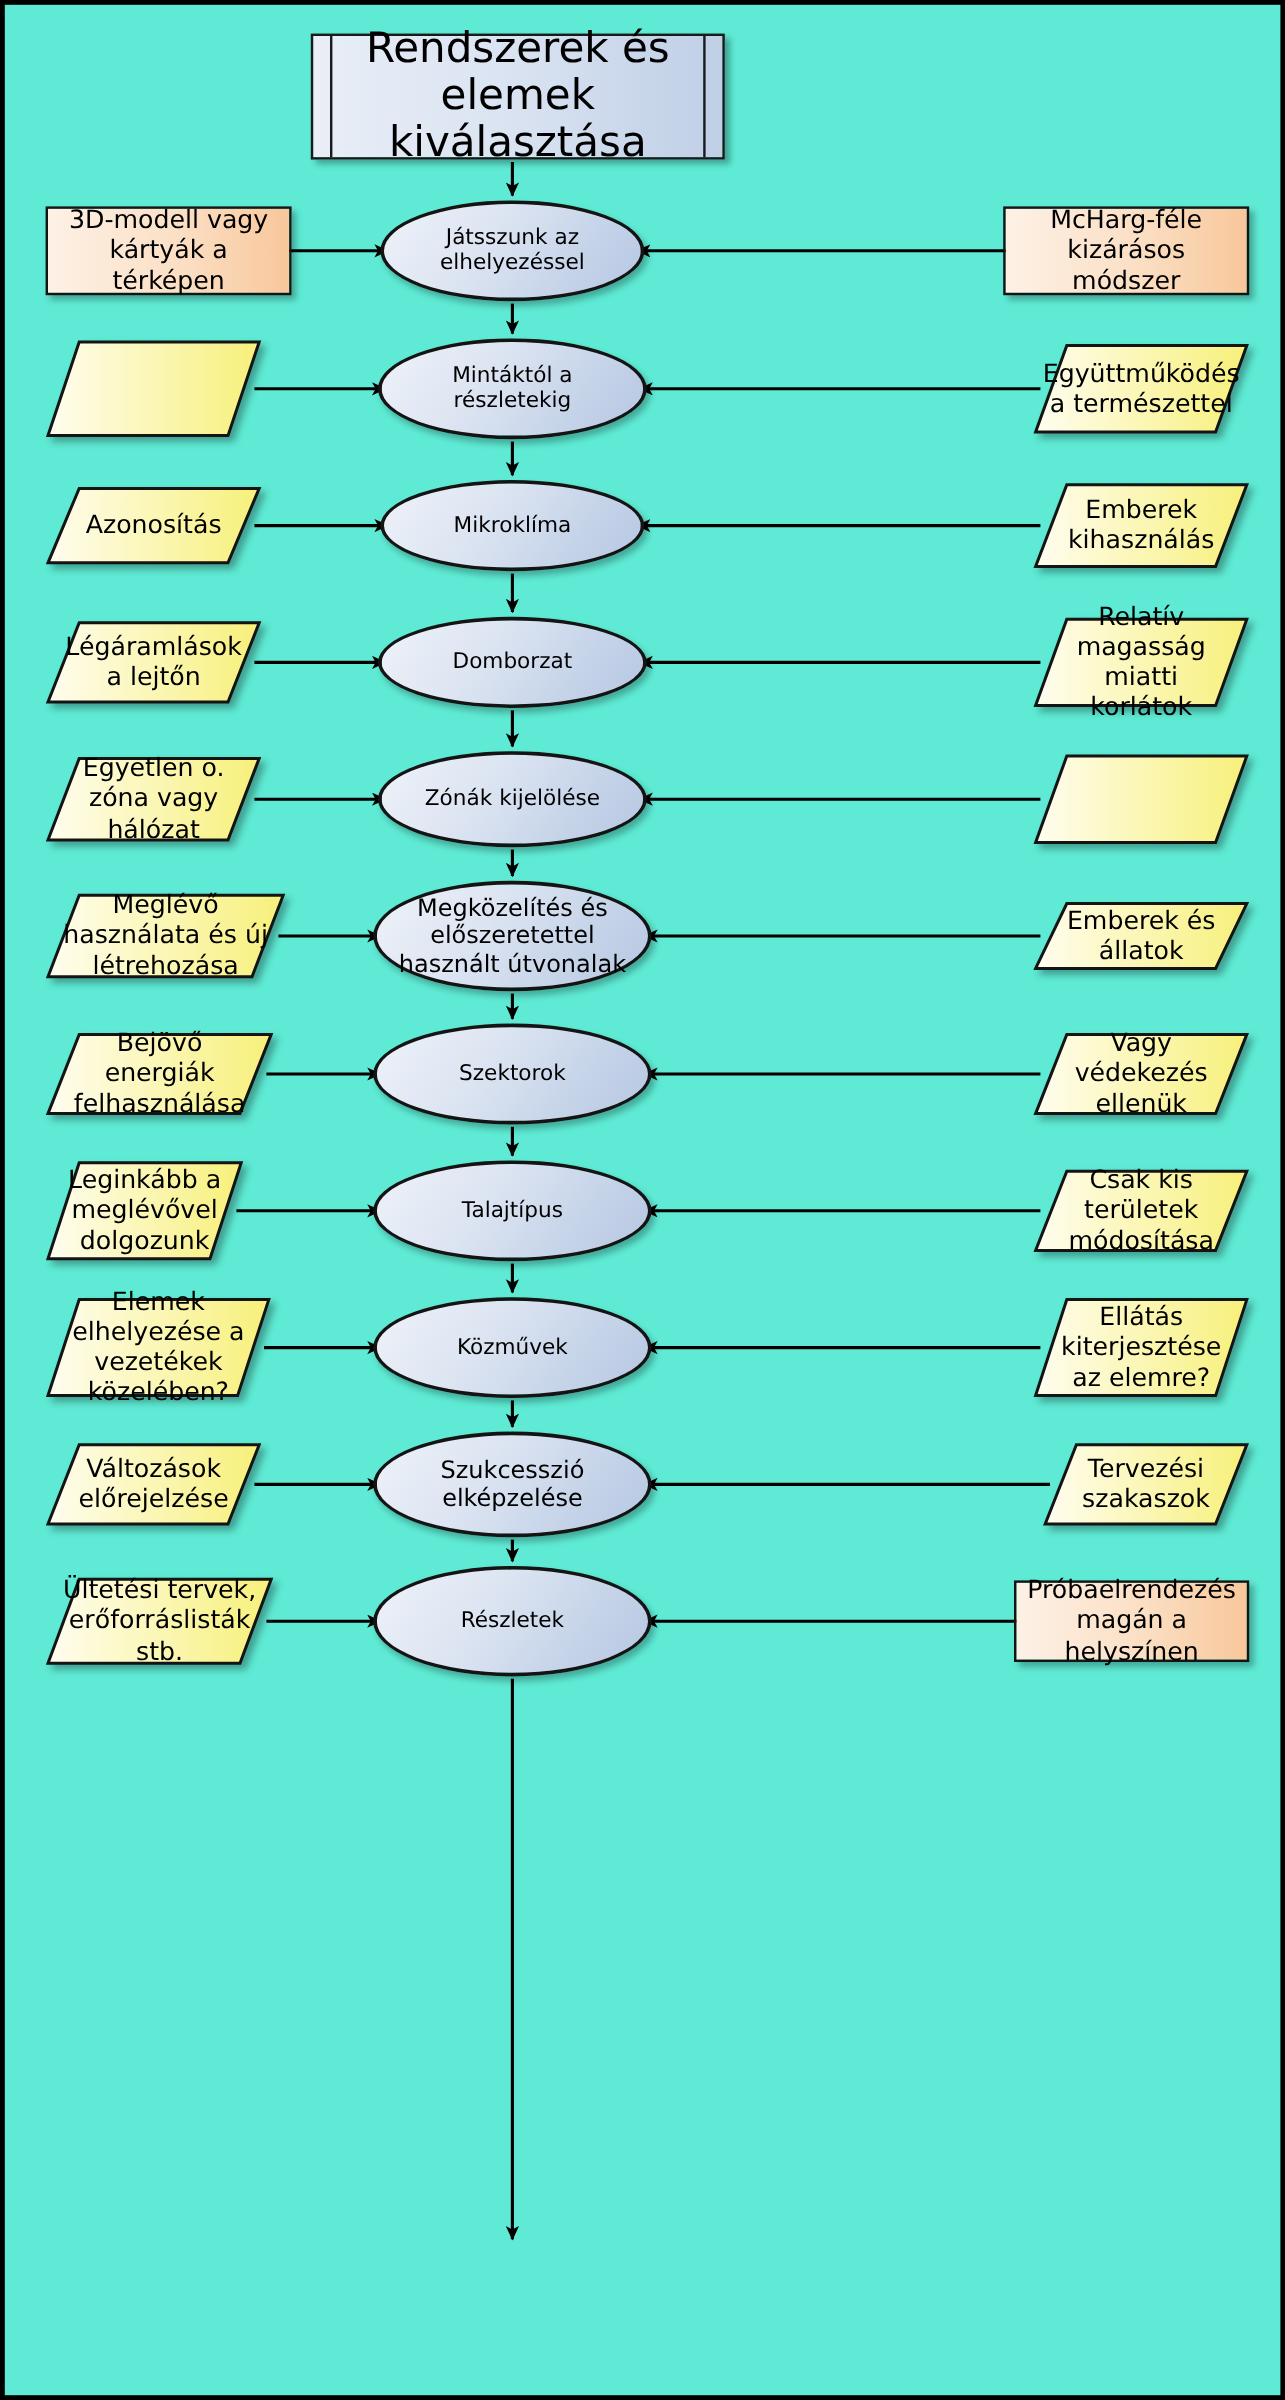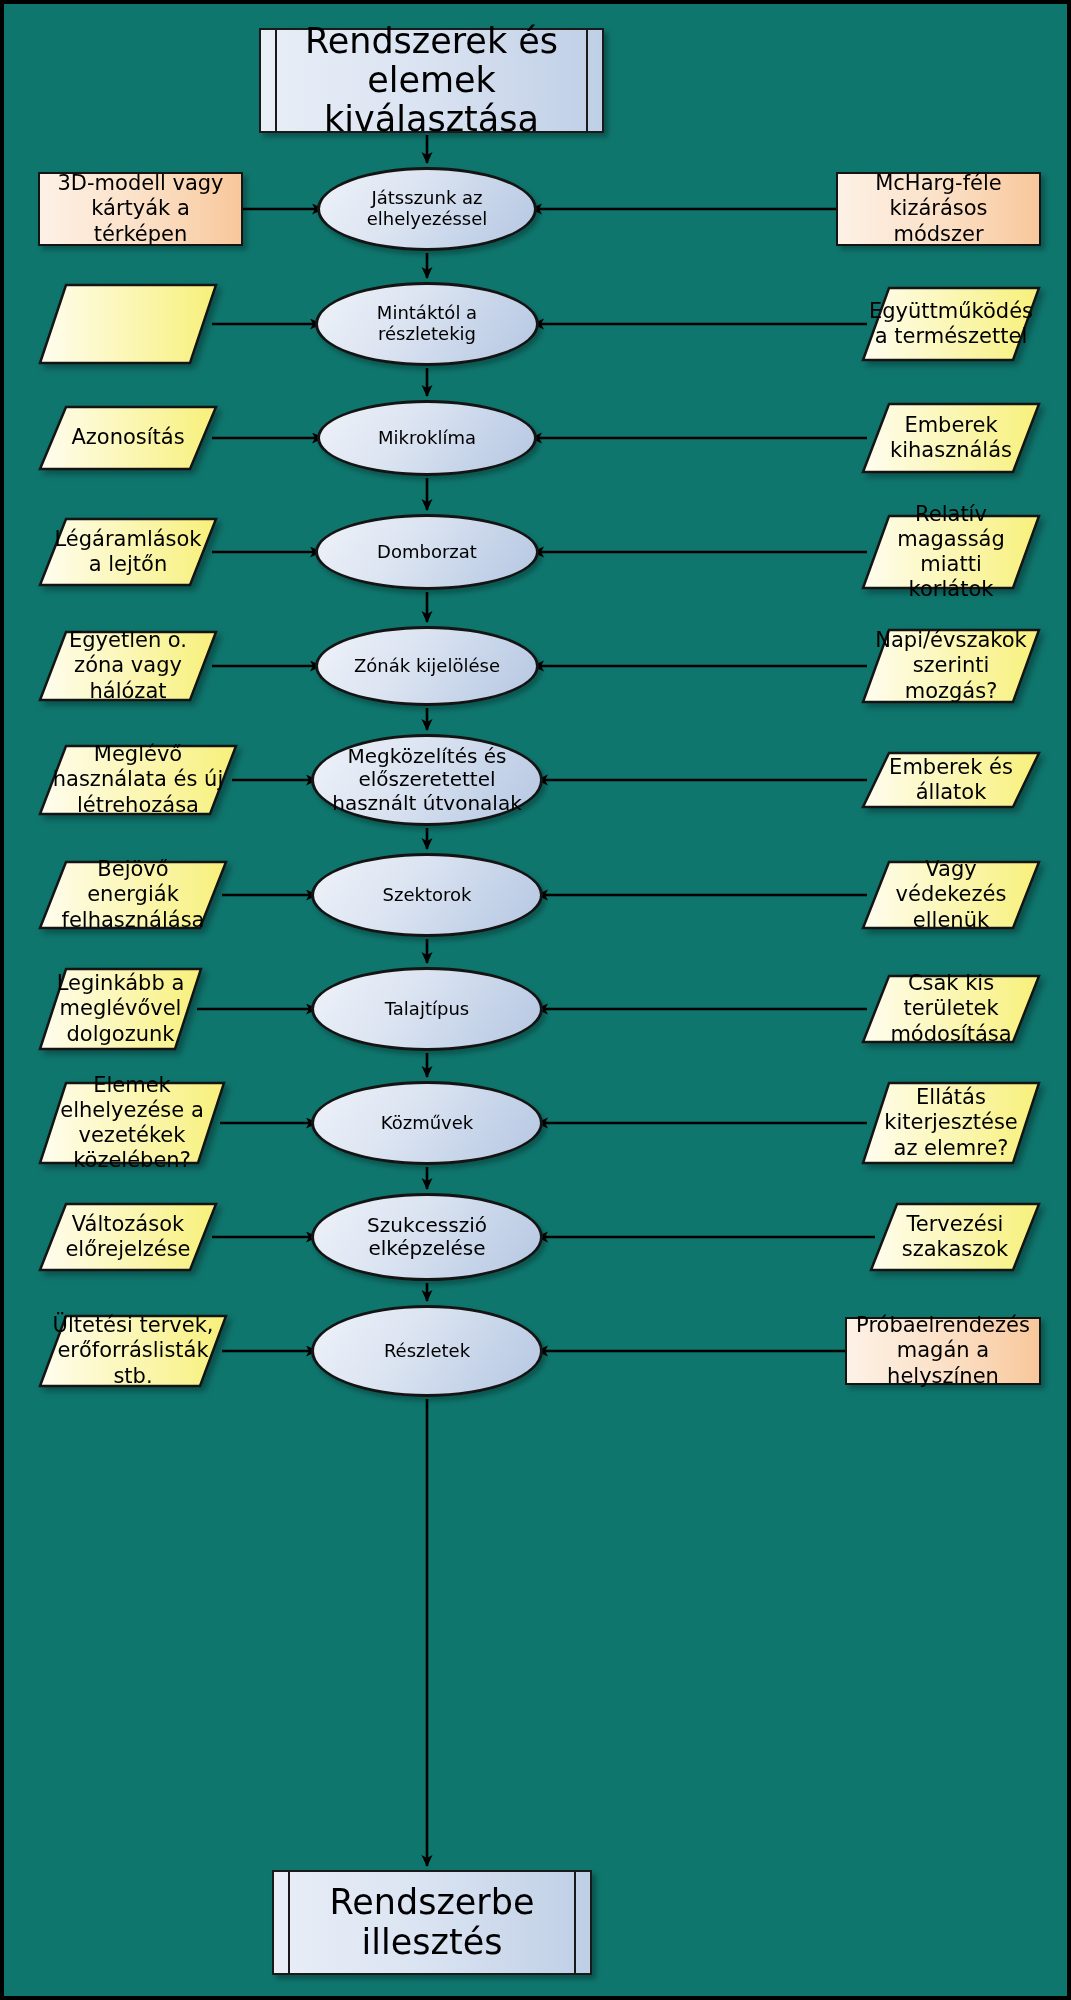--- a/index.html
+++ b/index.html
@@ -6,21 +6,21 @@
   body{
     width:1071px;height:2000px;
     font-family:"DejaVu Sans","Liberation Sans",sans-serif;
     overflow:hidden;
   }
   #canvas{
     position:relative;
     width:1071px;height:2000px;
     box-sizing:border-box;
     border:4px solid #000000;
-    background:#0f766e;
+    background:#5eead4;
     overflow:hidden;
   }
 
   
   #links{position:absolute;left:0;top:0;width:1071px;height:2000px;z-index:1;pointer-events:none;}
 
   
   .node{position:absolute;z-index:3;box-sizing:border-box;}
 
   
@@ -238,21 +238,20 @@
       <div class="note para" style="left: 857px; top: 624px; width: 180px; height: 76px;">
         <svg class="shadow-drop" viewBox="0 0 180 76" preserveAspectRatio="none">
          <defs>
             <linearGradient id="g_zonak_right" x1="0" y1="0" x2="1" y2="0">
            <stop offset="0%" stop-color="#fffdf0"></stop>
               <stop offset="100%" stop-color="#f7f07a"></stop>
          </linearGradient>
           </defs>
          <path d="M 28,2 L 178,2 L 152,74 L 2,74 Z" fill="url(#g_zonak_right)" stroke="#141414" stroke-width="2.5" vector-effect="non-scaling-stroke"></path>
        </svg>
-        <span class="ntext">Napi/évszakok szerinti mozgás?</span>
       </div>
       <div class="node ellipse small" style="left: 307px; top: 730px; width: 232px; height: 92px;">
         <span>Megközelítés és előszeretettel használt útvonalak</span>
       </div>
       <div class="note para" style="left: 34px; top: 740px; width: 200px; height: 72px;">
         <svg class="shadow-drop" viewBox="0 0 200 72" preserveAspectRatio="none">
          <defs>
             <linearGradient id="g_megkozelites_left" x1="0" y1="0" x2="1" y2="0">
            <stop offset="0%" stop-color="#fffdf0"></stop>
               <stop offset="100%" stop-color="#f7f07a"></stop>
@@ -395,19 +394,14 @@
           </defs>
          <path d="M 28,2 L 188,2 L 162,72 L 2,72 Z" fill="url(#g_reszletek_left)" stroke="#141414" stroke-width="2.5" vector-effect="non-scaling-stroke"></path>
        </svg>
         <span class="ntext">Ültetési tervek, erőforráslisták stb.</span>
       </div>
       <div class="note rect" style="left: 841px; top: 1313px; width: 196px; height: 68px;">
         <span class="ntext">Próbaelrendezés magán a helyszínen</span>
       </div>
     </div>
 
-  <div class="node terminator" style="left:268px;top:1866px;width:320px;height:105px;">
-    <span class="bar left"></span>
-    <span class="bar right"></span>
-    <span class="tlabel">Rendszerbe illesztés</span>
-  </div>
 
 </div>
 
 </body></html>

